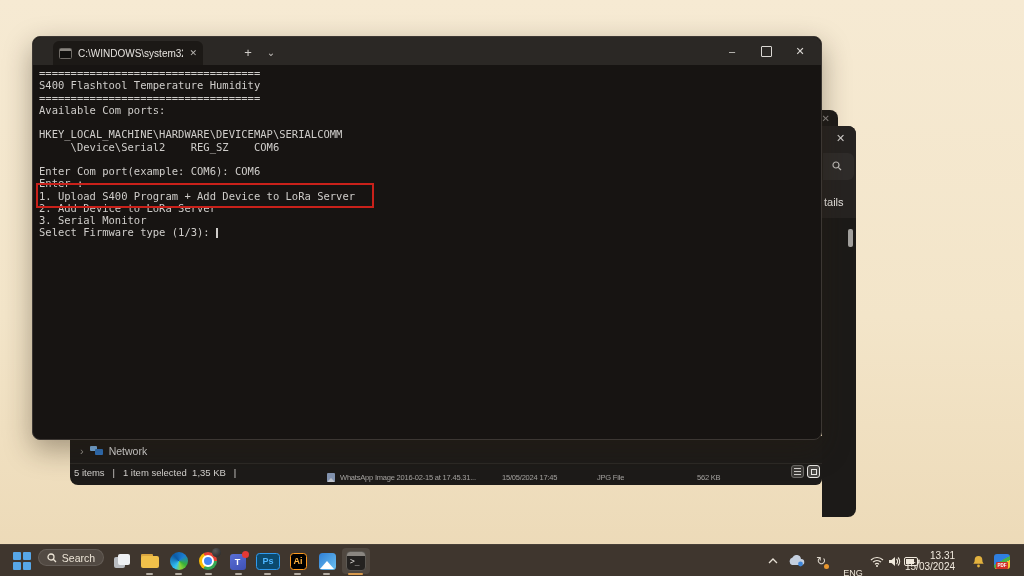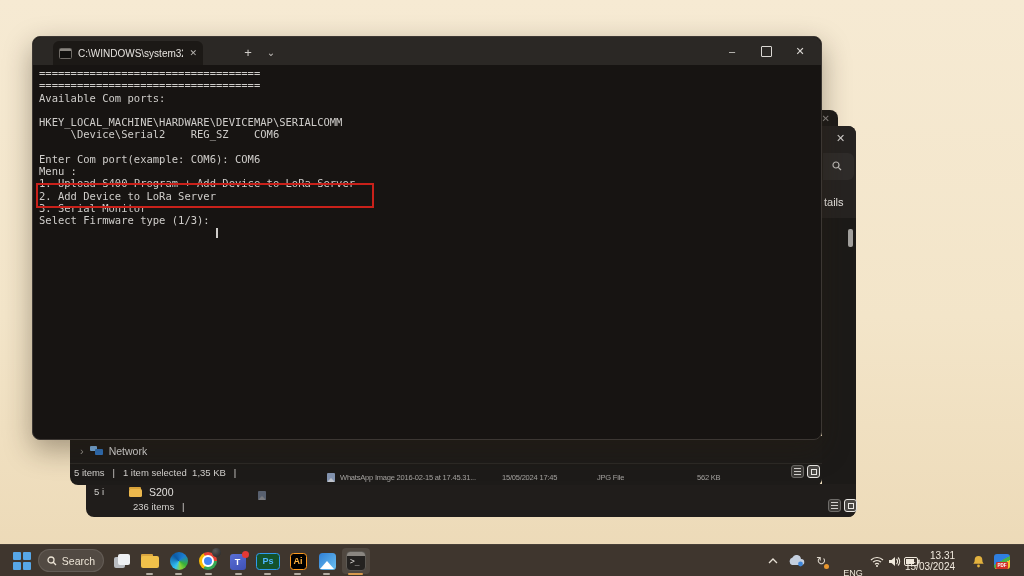--- a/index.html
+++ b/index.html
@@ -80,21 +80,21 @@
 
   
   .taskbar{left:0;top:544px;width:1024px;height:32px;background:rgba(57,49,41,.97);
     border-top:1px solid rgba(255,255,255,.05);z-index:10;}
   .tbtile{position:absolute;top:3px;width:24px;height:26px;display:flex;align-items:center;justify-content:center;}
   .tbtile.active{background:rgba(255,255,255,.09);border-radius:4px;width:28px;}
   .rundot{position:absolute;top:27.5px;width:7px;height:2.5px;border-radius:2px;background:#b3aca3;}
   .rundot.activebar{width:15px;background:#d89a4e;}
   .startic{display:grid;grid-template-columns:8px 8px;grid-template-rows:8px 8px;gap:1.5px;}
   .startic span{background:#57a7e8;border-radius:1px;}
-  .searchpill{position:absolute;left:38px;top:4px;width:66px;height:23px;border-radius:12px;
+  .searchpill{position:absolute;left:38px;top:4px;width:66px;height:17px;border-radius:12px;
     background:rgba(255,255,255,.10);border:1px solid rgba(255,255,255,.10);display:flex;align-items:center;
     justify-content:center;gap:5px;color:#ece4d6;font-size:10.5px;box-sizing:border-box;}
   .tview{position:relative;width:16px;height:14px;}
   .tview .b{position:absolute;left:0;top:3px;width:11px;height:11px;background:#b9bdc2;border-radius:2px;}
   .tview .f{position:absolute;left:4px;top:0;width:12px;height:11px;background:#eef1f4;border-radius:2px;}
   .tfolder{position:relative;width:18px;height:14px;}
   .tfolder .tab{position:absolute;left:0;top:0;width:8px;height:4px;background:#d9a53f;border-radius:1px;}
   .tfolder .bodyp{position:absolute;left:0;top:2px;width:18px;height:12px;background:#f0c04a;border-radius:2px;}
   .edgeic{width:18px;height:18px;border-radius:50%;
     background:conic-gradient(from 210deg,#35c3f3,#0c59a4 30%,#1b7fd4 55%,#38b137 75%,#8ed43a 88%,#35c3f3);}
@@ -103,21 +103,21 @@
     background:conic-gradient(from -30deg,#ea4335 0 120deg,#34a853 120deg 240deg,#fbbc05 240deg 360deg);
     display:flex;align-items:center;justify-content:center;}
   .chromeic .inner{width:8px;height:8px;border-radius:50%;background:#4285f4;border:2px solid #fff;}
   .chromebadge{position:absolute;right:-2px;top:-3px;width:9px;height:9px;border-radius:50%;
     background:radial-gradient(circle at 35% 30%,#5a5a5a,#222);}
   .teamswrap{position:relative;width:19px;height:18px;}
   .teamsic{position:absolute;left:0;top:2px;width:16px;height:16px;border-radius:3px;
     background:linear-gradient(150deg,#5a6fd6,#3f51b5);color:#fff;font-weight:bold;font-size:9px;
     display:flex;align-items:center;justify-content:center;}
   .teamsdot{position:absolute;right:0;top:-1px;width:7px;height:7px;border-radius:50%;background:#e53935;}
-  .psic{width:37px;height:17px;border-radius:3.5px;background:#14532d;border:1.5px solid #2f9bf0;
+  .psic{width:37px;height:17px;border-radius:3.5px;background:#0c4a6e;border:1.5px solid #2f9bf0;
     color:#4db5ff;font-size:9px;font-weight:bold;display:flex;align-items:center;justify-content:center;box-sizing:border-box;}
   .aiic{width:17px;height:17px;border-radius:3.5px;background:#000000;border:1.5px solid #ff9a1f;
     color:#ffb13d;font-size:9px;font-weight:bold;display:flex;align-items:center;justify-content:center;box-sizing:border-box;}
   .photosic{width:17px;height:17px;border-radius:3.5px;background:linear-gradient(135deg,#2f7fd6,#6cc1f0);
     position:relative;overflow:hidden;}
   .photosic:after{content:"";position:absolute;left:1px;bottom:1px;border-left:7px solid transparent;
     border-right:7px solid transparent;border-bottom:8px solid #fff;}
   .termic{position:relative;width:20px;height:20px;background:#242220;border:1px solid #5c5852;border-radius:4px;
     box-sizing:border-box;overflow:hidden;}
   .termic .bar{position:absolute;left:0;top:0;width:100%;height:4px;background:#8a8680;}
@@ -147,40 +147,20 @@
     <div class="xp-searchbox">
       <svg width="10" height="10" viewBox="0 0 10 10" style="position:absolute;left:9px;top:8px">
         <circle cx="4" cy="4" r="3" fill="none" stroke="#bdbab6" stroke-width="1.2"></circle>
         <line x1="6.3" y1="6.3" x2="9" y2="9" stroke="#bdbab6" stroke-width="1.2"></line>
       </svg>
     </div>
     <span class="xp-front-details">tails</span>
     <div class="xp-scrollthumb"></div>
   </div>
 
-  <div class="abs xp-front-bottom">
-    <span class="frag5i">5 i</span>
-    <div class="s200row">
-      <span class="folder-ic">
-          <span class="tab"></span>
-          <span class="bodyp"></span>
-        </span>
-      <span>S200</span>
-    </div>
-    <span class="status236">236 items   |</span>
-    <span class="img-ic ghosticon"></span>
-    <div class="viewbtns" style="left:742px;top:15px;">
-      <div class="vbtn">
-          <span class="vlines"></span>
-        </div>
-      <div class="vbtn sel">
-          <span class="vsquare"></span>
-        </div>
-    </div>
-  </div>
 
   <div class="abs xp-back-block">
     <div class="navrow">
       <span class="navchev">›</span>
       <span class="net-ic">
           <span class="m1"></span>
           <span class="m2"></span>
         </span>
       <span>Network</span>
     </div>
@@ -215,28 +195,29 @@
       <div class="wctrls">
         <span class="wbtn">–</span>
         <span class="wbtn">
             <span class="maxsq"></span>
           </span>
         <span class="wbtn">✕</span>
       </div>
     </div>
     <div class="tlines">
       <div class="tline">===================================</div>
+      <div class="tline">S400 Flashtool Temperature Humidity</div>
       <div class="tline">===================================</div>
       <div class="tline">Available Com ports:</div>
       <div class="tline"></div>
       <div class="tline">HKEY_LOCAL_MACHINE\HARDWARE\DEVICEMAP\SERIALCOMM</div>
       <div class="tline">     \Device\Serial2    REG_SZ    COM6</div>
       <div class="tline"></div>
       <div class="tline">Enter Com port(example: COM6): COM6</div>
-      <div class="tline">Menu :</div>
+      <div class="tline">Enter :</div>
       <div class="tline">1. Upload S400 Program + Add Device to LoRa Server</div>
       <div class="tline">2. Add Device to LoRa Server</div>
       <div class="tline">3. Serial Monitor</div>
       <div class="tline">Select Firmware type (1/3): </div>
     </div>
     <div class="redbox"></div>
     <div class="cursorbar"></div>
   </div>
 
   <div class="abs taskbar">

